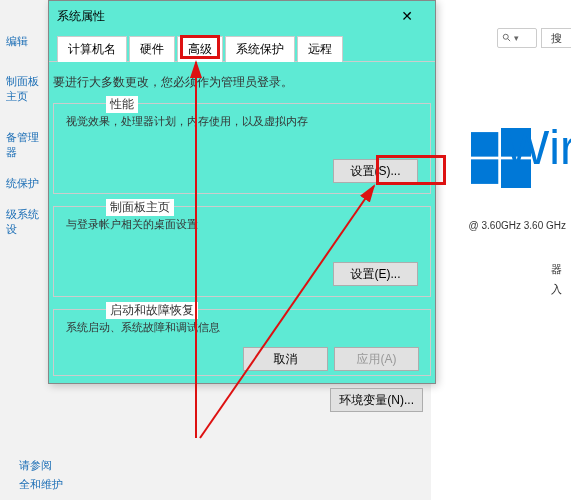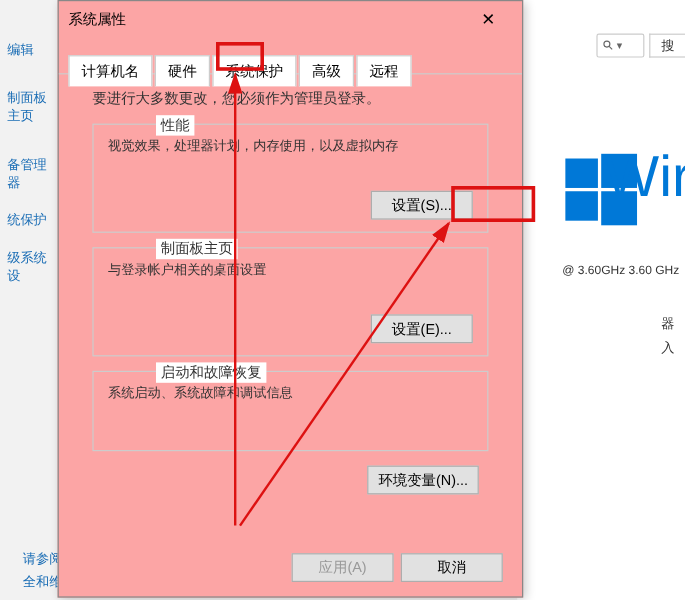--- a/index.html
+++ b/index.html
@@ -16,31 +16,31 @@
 .bg-search-icon { width: 10px; height: 10px; margin-left: 4px; }
 .bg-dropdown { position: absolute; right: 0px; top: 28px; width: 30px; height: 20px; border: 1px solid #ccc; border-right: none; display: flex; align-items: center; justify-content: center; font-size: 11px; color: #333; }
 
 .win-logo { position: absolute; right: 40px; top: 128px; width: 60px; height: 60px; }
 .win-text { position: absolute; right: -5px; top: 120px; font-size: 48px; color: #0078d7; font-weight: 300; }
 .cpu-text { position: absolute; right: 5px; top: 220px; font-size: 10px; color: #333; }
 .ctrl-char { position: absolute; right: 0px; font-size: 11px; color: #333; width: 20px; }
 .bottom-links { position: absolute; left: 19px; bottom: 6px; font-size: 11px; }
 .bottom-links a { color: #1a6db5; display: block; padding: 2px 0; }
 
-.dialog { position: absolute; left: 48px; top: 0; width: 388px; height: 498px; background: #fca5a5; border: 1px solid #888; box-shadow: 2px 2px 8px rgba(0,0,0,0.2); }
+.dialog { position: absolute; left: 48px; top: 0; width: 388px; height: 384px; background: #5eead4; border: 1px solid #888; box-shadow: 2px 2px 8px rgba(0,0,0,0.2); }
 .titlebar { height: 30px; display: flex; align-items: center; justify-content: space-between; padding: 0 8px; }
 .titlebar-title { font-size: 12px; color: #000; }
 .titlebar-close { width: 40px; height: 30px; display: flex; align-items: center; justify-content: center; cursor: pointer; }
 .close-x { font-size: 14px; color: #000; }
 
 .tabstrip { display: flex; padding: 0 8px; border-bottom: 1px solid #ccc; margin-top: 4px; }
-.tab { padding: 4px 10px; font-size: 12px; border: 1px solid #ccc; border-bottom: none; margin-right: 2px; background: #fff; position: relative; top: 11px; cursor: pointer; }
+.tab { padding: 4px 10px; font-size: 12px; border: 1px solid #ccc; border-bottom: none; margin-right: 2px; background: #fff; position: relative; top: 1px; cursor: pointer; }
 .tab.active { background: #fff; }
 
-.content { padding: 12px 28px; font-size: 12px; color: #333; }
+.content { padding: 12px 4px; font-size: 12px; color: #333; }
 .content-note { margin-bottom: 12px; }
 
 .group { border: 1px solid #ccc; padding: 10px 12px 10px 12px; margin-bottom: 12px; position: relative; }
 .group-title { position: absolute; top: -8px; left: 8px; background: #fff; padding: 0 4px; font-size: 12px; margin-left: 44px; }
 .group-desc { font-size: 11px; margin-bottom: 30px; }
 .group-btn { float: right; }
 
 .btn { min-width: 85px; height: 24px; background: #e1e1e1; border: 1px solid #adadad; font-size: 12px; cursor: pointer; padding: 0 8px; }
 .btn.disabled { color: #999; cursor: default; }
 
@@ -99,22 +99,22 @@
   <div class="titlebar">
     <span class="titlebar-title">系统属性</span>
     <div class="titlebar-close">
       <span class="close-x">✕</span>
     </div>
   </div>
 
   <div class="tabstrip">
     <div class="tab">计算机名</div>
     <div class="tab">硬件</div>
+    <div class="tab active">高级</div>
     <div class="tab">系统保护</div>
-    <div class="tab active">高级</div>
     <div class="tab">远程</div>
   </div>
 
   <div class="content">
     <div class="content-note">要进行大多数更改，您必须作为管理员登录。</div>
 
     <div class="group clearfix">
       <div class="group-title">性能</div>
       <div class="group-desc">视觉效果，处理器计划，内存使用，以及虚拟内存</div>
       <button class="btn group-btn">设置(S)...</button>
@@ -130,22 +130,22 @@
       <div class="group-title">启动和故障恢复</div>
       <div class="group-desc">系统启动、系统故障和调试信息</div>
     </div>
 
     <div class="env-btn-row">
       <button class="btn">环境变量(N)...</button>
     </div>
   </div>
 
   <div class="dialog-actions">
+    <button class="btn">取消</button>
     <button class="btn disabled">应用(A)</button>
-    <button class="btn">取消</button>
   </div>
 </div>
 
 <div class="anno-tab-box"></div>
 <div class="anno-btn-box"></div>
 <svg class="arrows" width="571" height="500">
   <defs>
     <marker id="ah" markerWidth="10" markerHeight="10" refX="8" refY="3" orient="auto">
       <path d="M0,0 L0,6 L9,3 z" fill="#d11"></path>
     </marker>

